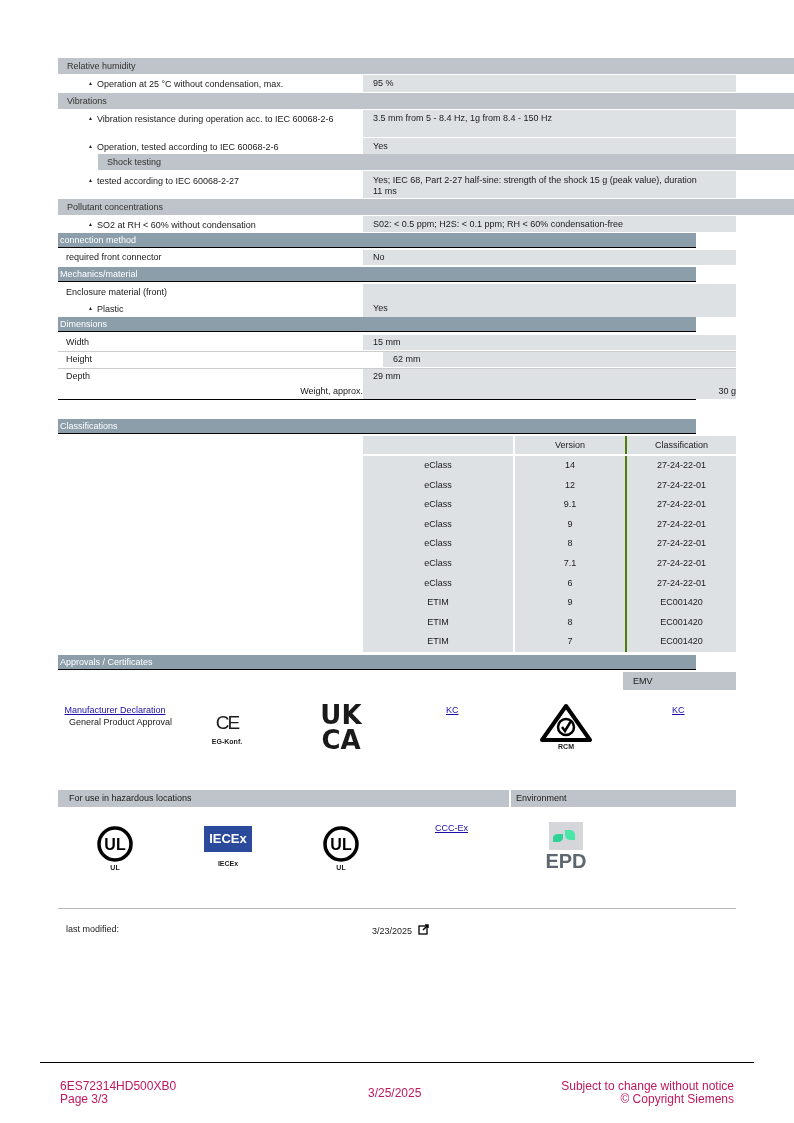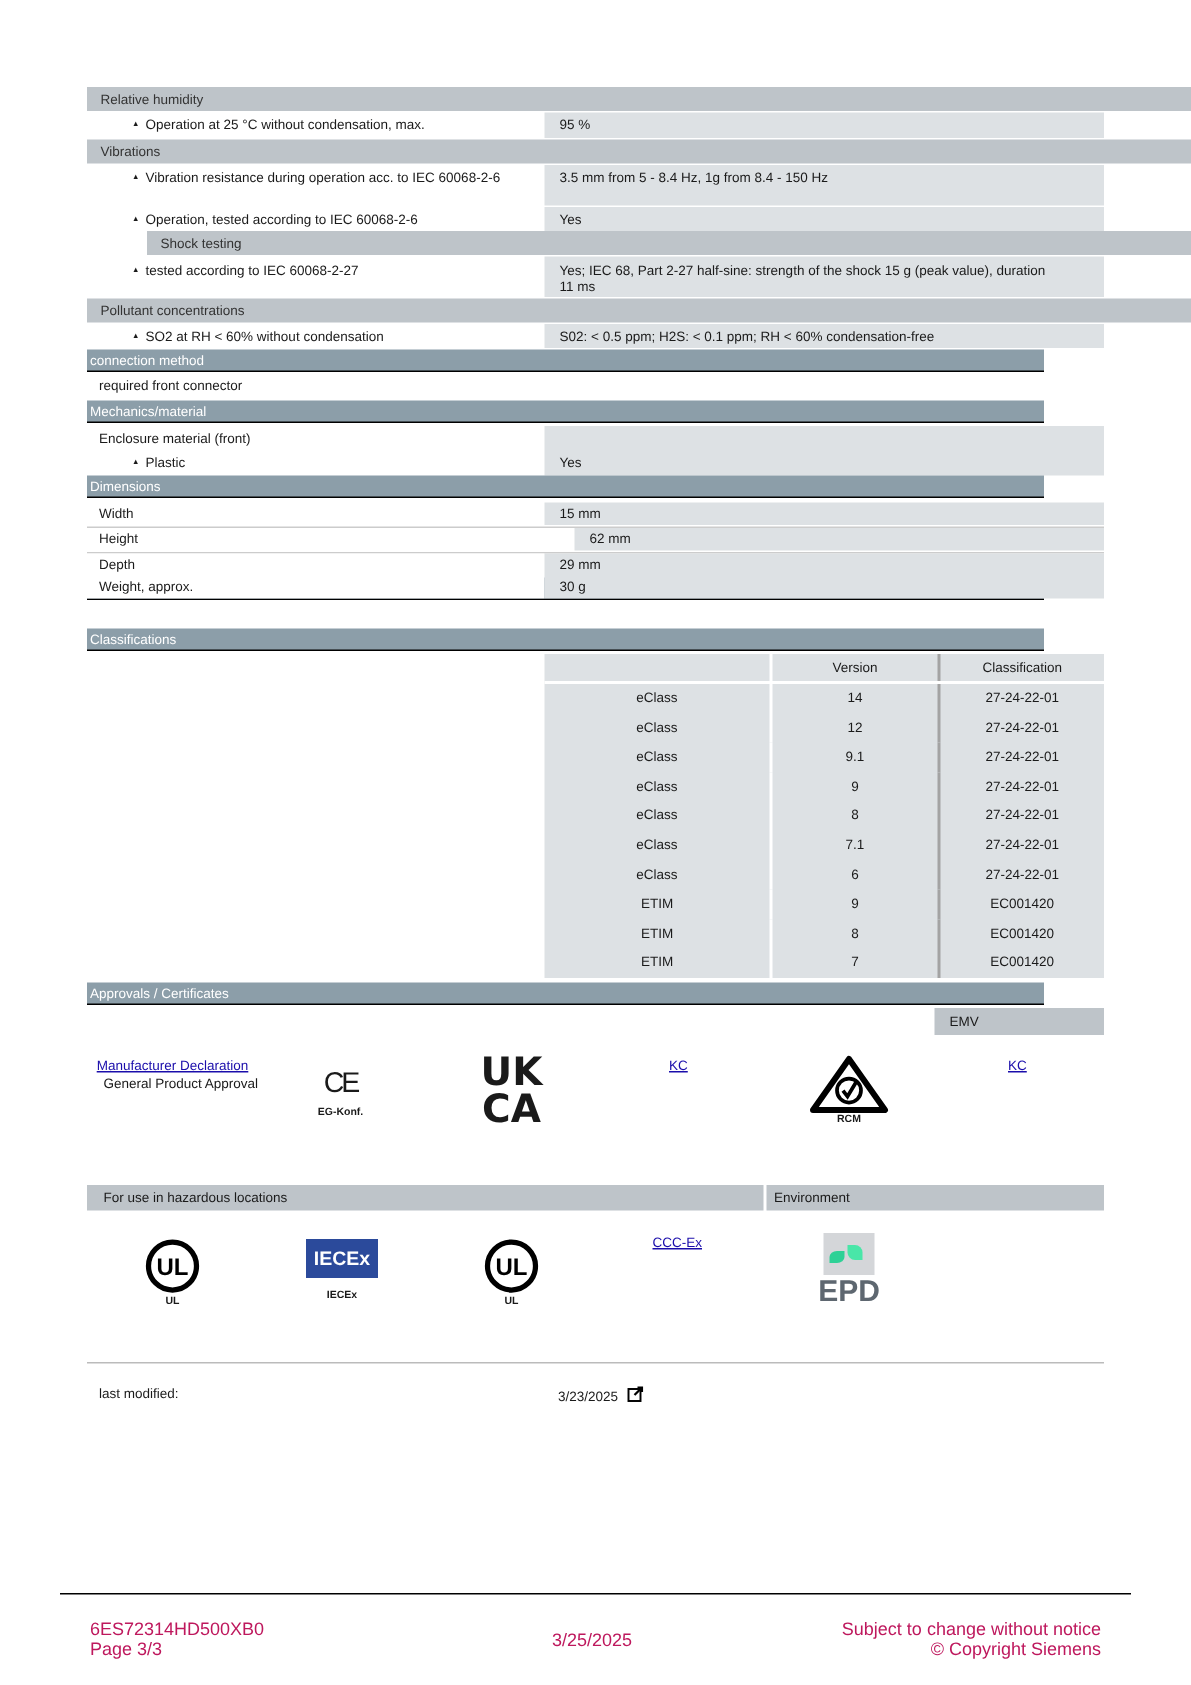--- a/index.html
+++ b/index.html
@@ -10,21 +10,21 @@
   .row .val { flex:1; background:#dde1e4; padding-left:10px; box-sizing:border-box; }
   .sub-head { position:absolute; left:58px; width:762px; background:#bec4c9; color:#333; padding-left:9px; box-sizing:border-box; height:16px; line-height:16px; }
   .main-head { position:absolute; left:58px; width:638px; background:#8c9ea9; color:#fff; padding-left:2px; box-sizing:border-box; height:15px; line-height:15px; border-bottom:1.5px solid #000; }
   .bullet::before { content:"\25B2"; font-size:5px; margin-right:4px; vertical-align:2px; }
   .ind { padding-left:30px !important; }
   .ind2 { padding-left:22px !important; }
   .cls-table { position:absolute; left:363px; top:436px; width:373px; background:#dde1e4; }
   .cls-table .crow { display:flex; height:19.6px; line-height:19.6px; text-align:center; }
   .cls-table .c1 { width:150px; }
   .cls-table .c2 { width:110px; border-left:2px solid #fff; }
-  .cls-table .c3 { flex:1; border-left:2px solid #a3a3a3; }
+  .cls-table .c3 { flex:1; border-left:2px solid #4d7c0f; }
   .cls-table .chead { border-bottom:2px solid #fff; height:18px; line-height:18px; }
   a.lnk { color:#1a0dab; text-decoration:underline; }
   .logo-cap { font-size:7px; text-align:center; font-weight:bold; }
   .footer { font-size:12px; color:#be185d; }
 </style>
 </head>
 <body>
 
 <div class="sub-head" style="top:58px;"><span>Relative humidity</span></div>
 <div class="row" style="top:75px;height:17px;line-height:17px;">
@@ -50,20 +50,21 @@
 
 <div class="sub-head" style="top:199px;"><span>Pollutant concentrations</span></div>
 <div class="row" style="top:216px;height:16px;line-height:16px;">
   <div class="lbl ind bullet">SO2 at RH &lt; 60% without condensation</div>
   <div class="val">S02: &lt; 0.5 ppm; H2S: &lt; 0.1 ppm; RH &lt; 60% condensation-free</div>
 </div>
 
 <div class="main-head" style="top:233px;"><span>connection method</span></div>
 <div class="row" style="top:250px;height:15px;line-height:15px;">
   <div class="lbl">required front connector</div>
+  <div class="val">No</div>
 </div>
 
 <div class="main-head" style="top:267px;"><span>Mechanics/material</span></div>
 <div class="row" style="top:284px;height:33px;">
   <div class="lbl" style="line-height:16px;">
     <div>Enclosure material (front)</div>
     <div class="ind2 bullet" style="padding-left:22px;">Plastic</div>
   </div>
   <div class="val" style="line-height:16px;padding-top:16px;">Yes</div>
 </div>
@@ -76,21 +77,21 @@
 <div class="row" style="top:351px;height:15px;line-height:15px;border-top:1px solid #ccc;gap:20px;">
   <div class="lbl">Height</div>
   <div class="val">62 mm</div>
 </div>
 <div class="row" style="top:368px;height:15px;line-height:15px;border-top:1px solid #ccc;">
   <div class="lbl">Depth</div>
   <div class="val">29 mm</div>
 </div>
 
 <div class="main-head" style="top:385px;"><span>Weights</span></div>
-<div class="row" style="top:384px;height:15px;line-height:15px;">
+<div class="row" style="top:384px;height:15px;line-height:15px;text-align:right;">
   <div class="lbl">Weight, approx.</div>
   <div class="val">30 g</div>
 </div>
 
 <div class="main-head" style="top:419px;"><span>Classifications</span></div>
 <div class="cls-table">
   <div class="crow chead">
     <div class="c1"></div>
     <div class="c2">Version</div>
     <div class="c3">Classification</div>

